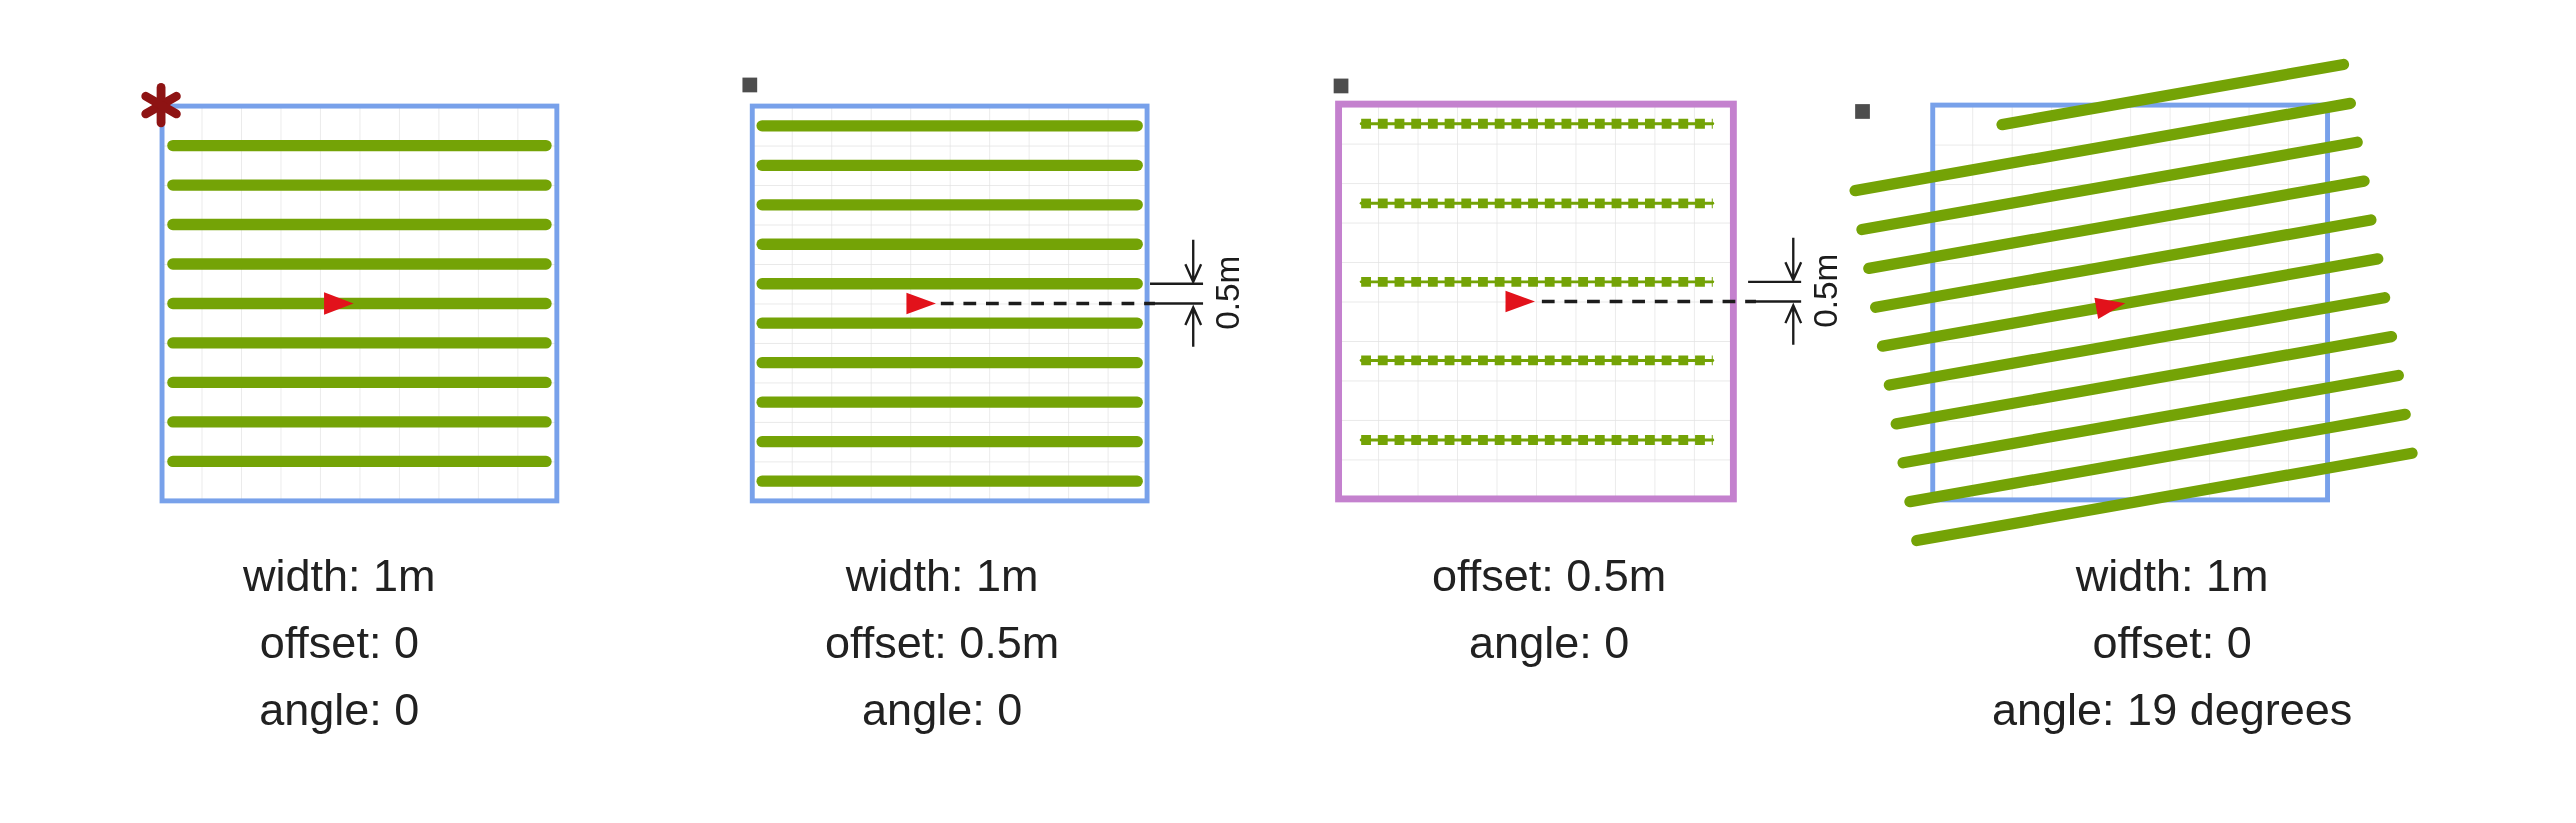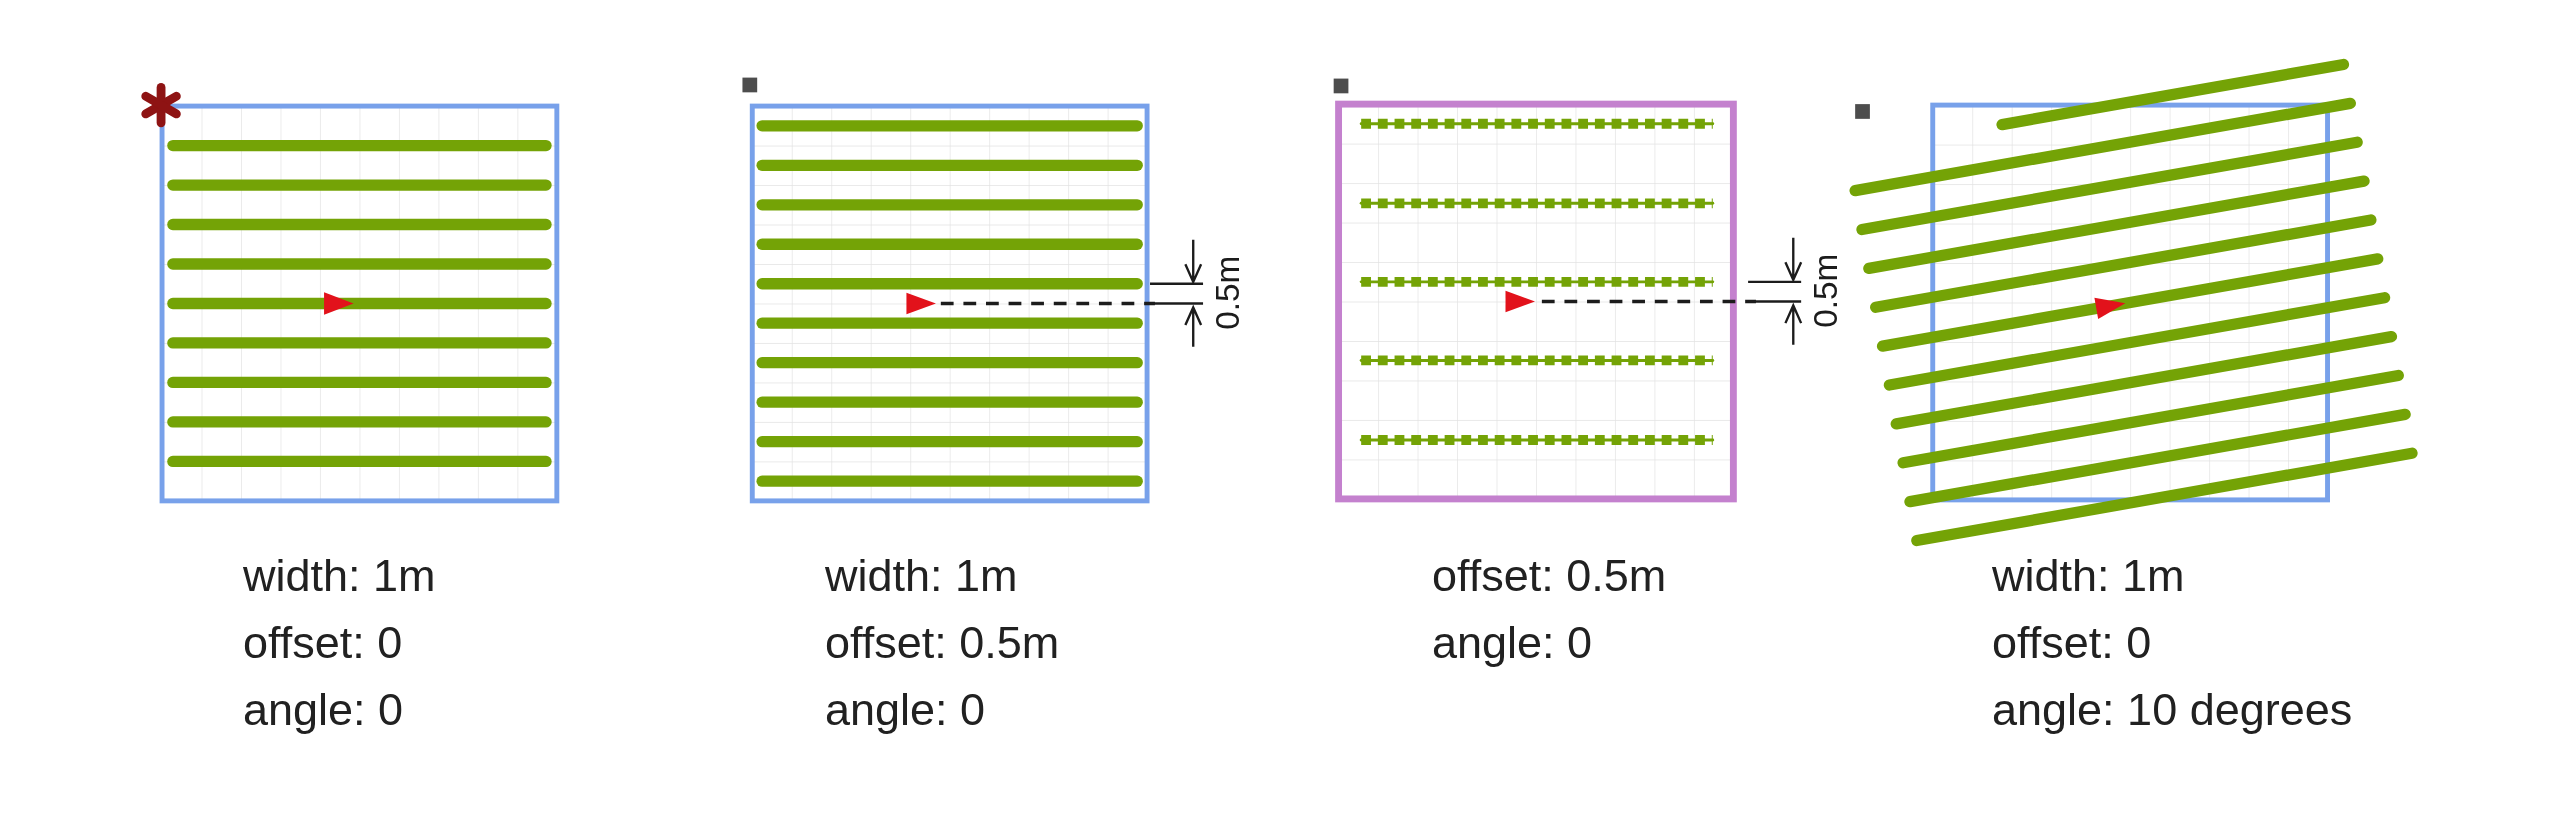--- a/index.html
+++ b/index.html
@@ -24,21 +24,21 @@
   .tri{fill:var(--red);}
   .aster{stroke:var(--darkred);stroke-width:9;stroke-linecap:round;}
   .handle{fill:var(--gray);}
   .dashline{stroke:var(--ink);stroke-width:3.5;stroke-dasharray:13 10;fill:none;}
   .dim{stroke:var(--ink);stroke-width:2.4;fill:none;}
   .dim-text{fill:var(--ink);font-size:34px;font-family:"Liberation Sans",sans-serif;}
   .caption{
     position:absolute;top:542px;color:var(--text);font-size:45px;line-height:67px;
     white-space:nowrap;
   }
-  .caption div{height:67px;}
+  .caption div{height:67px;text-align:center;}
 </style>
 </head>
 <body>
 
 <div class="stage">
 
 <svg width="2576" height="824" viewBox="0 0 2623 839">
   <defs>
     <pattern id="g1" patternUnits="userSpaceOnUse" x="165" y="108" width="40.2" height="40.2">
       <path class="grid-line" d="M40.2 0 H0 V40.2"></path>
@@ -161,17 +161,17 @@
   <div>offset: 0.5m</div>
   <div>angle: 0</div>
 </div>
 <div class="caption" style="left:1432px">
   <div>offset: 0.5m</div>
   <div>angle: 0</div>
 </div>
 <div class="caption" style="left:1992px">
   <div>width: 1m</div>
   <div>offset: 0</div>
-  <div>angle: 10 degrees</div>
+  <div>angle: 19 degrees</div>
 </div>
 
 </div>
 
 
 </body></html>

